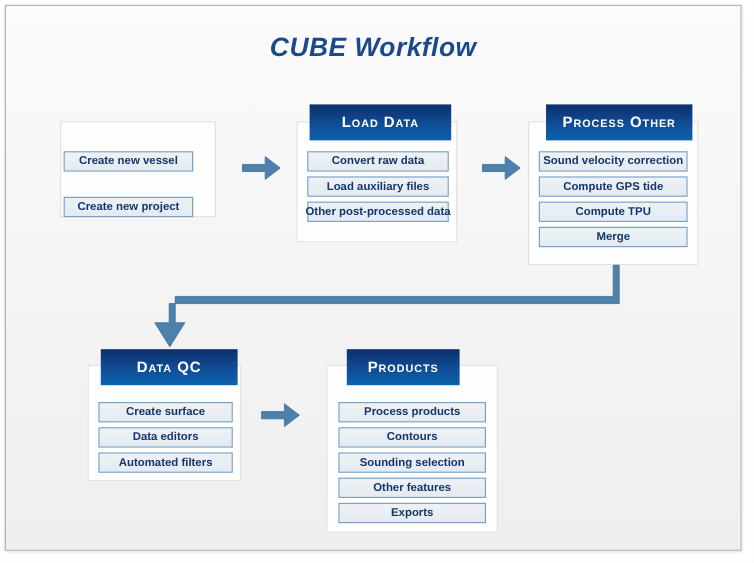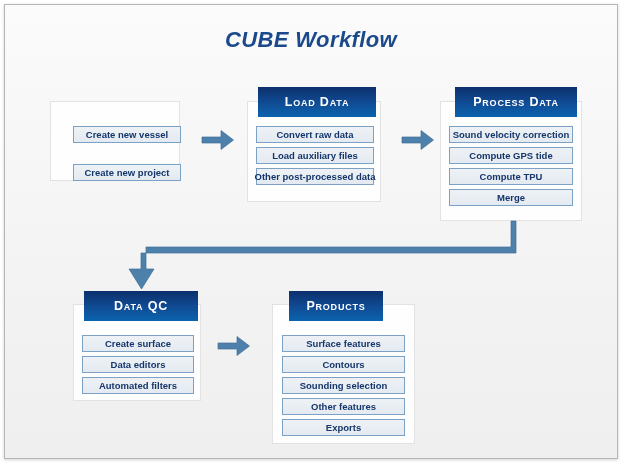--- a/index.html
+++ b/index.html
@@ -108,21 +108,21 @@
 </style>
 </head>
 <body>
 
 <div id="frame">
   <div id="canvas">
 
     <div id="title">CUBE Workflow</div>
 
     <div class="card" style="left:45px; top:96px; width:130px; height:80px;"></div>
-    <div class="items" style="left:68px; top:121px; width:108px;gap:21px;">
+    <div class="items" style="left:48px; top:121px; width:108px;gap:21px;">
       <div class="item">Create new vessel</div>
       <div class="item">Create new project</div>
     </div>
 
     <svg class="arrow-right" style="left:196px; top:122px;" viewBox="0 0 34 26">
       <path d="M1 10 H20 V3.5 L32.5 13 L20 22.5 V16 H1 Z" fill="#4d81ab" stroke="#3f6f97" stroke-width="0.7"></path>
     </svg>
 
     <div class="card" style="left:242px; top:96px; width:134px; height:101px;"></div>
     <div class="card-header" style="left:253px; top:82px; width:118px;">Load Data</div>
@@ -130,21 +130,21 @@
       <div class="item">Convert raw data</div>
       <div class="item">Load auxiliary files</div>
       <div class="item">Other post-processed data</div>
     </div>
 
     <svg class="arrow-right" style="left:396px; top:122px;" viewBox="0 0 34 26">
       <path d="M1 10 H20 V3.5 L32.5 13 L20 22.5 V16 H1 Z" fill="#4d81ab" stroke="#3f6f97" stroke-width="0.7"></path>
     </svg>
 
     <div class="card" style="left:435px; top:96px; width:142px; height:120px;"></div>
-    <div class="card-header" style="left:450px; top:82px; width:122px;">Process Data</div>
+    <div class="card-header" style="left:450px; top:82px; width:122px;">Process Other</div>
     <div class="items" style="left:444px; top:121px; width:124px;">
       <div class="item">Sound velocity correction</div>
       <div class="item">Compute GPS tide</div>
       <div class="item">Compute TPU</div>
       <div class="item">Merge</div>
     </div>
 
     <svg class="elbow" style="left:110px; top:212px; width:410px; height:78px;" viewBox="0 0 410 78">
 
       <path d="M401 4 V36 H26 V52 H14 L26.5 72 L39 52 H31 V30 H396 V4 Z" fill="#4d81ab" stroke="#3f6f97" stroke-width="0.7" stroke-linejoin="miter"></path>
@@ -158,21 +158,21 @@
       <div class="item">Automated filters</div>
     </div>
 
     <svg class="arrow-right" style="left:212px; top:328px;" viewBox="0 0 34 26">
       <path d="M1 10 H20 V3.5 L32.5 13 L20 22.5 V16 H1 Z" fill="#4d81ab" stroke="#3f6f97" stroke-width="0.7"></path>
     </svg>
 
     <div class="card" style="left:267px; top:299px; width:143px; height:140px;"></div>
     <div class="card-header" style="left:284px; top:286px; width:94px;">Products</div>
     <div class="items" style="left:277px; top:330px; width:123px;">
-      <div class="item">Surface features</div>
+      <div class="item">Process products</div>
       <div class="item">Contours</div>
       <div class="item">Sounding selection</div>
       <div class="item">Other features</div>
       <div class="item">Exports</div>
     </div>
 
   </div>
 </div>
 
 </body></html>

